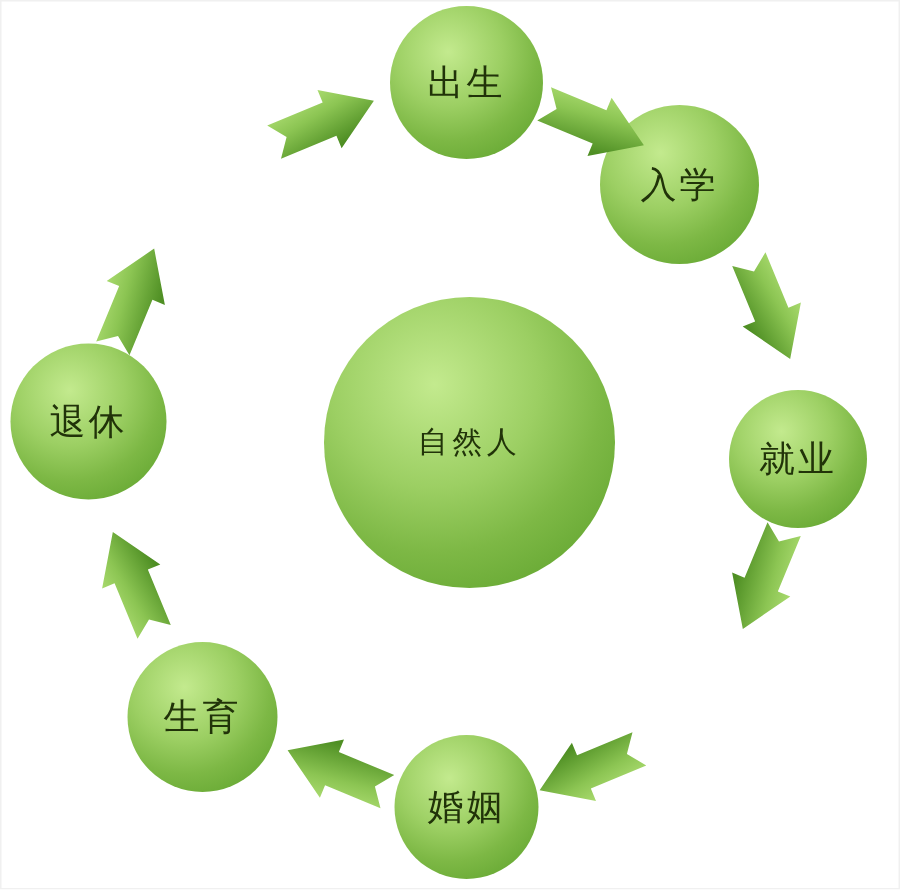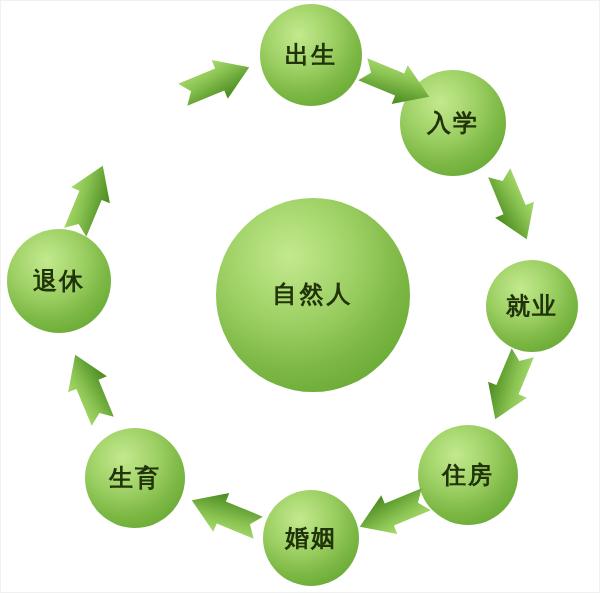--- a/index.html
+++ b/index.html
@@ -22,29 +22,29 @@
     transform: translate(-50%, -50%);
     border-radius: 50%;
     background: radial-gradient(circle at 38% 30%,
       #c3ea8e 0%, #9ccf63 38%, #7db845 62%, #66a833 85%, #5c9c2c 100%);
     display: flex;
     align-items: center;
     justify-content: center;
     text-align: center;
   }
   .node .label {
-    font-weight: bold;
+    font-weight: normal;
     color: #213309;
     font-size: 24px;
     letter-spacing: 2px;
     font-family: "Liberation Serif", "DejaVu Serif", serif;
     white-space: nowrap;
   }
   .node.center .label {
-    font-size: 24px;
+    font-size: 20px;
     line-height: 1.4;
     letter-spacing: 3px;
     white-space: normal;
   }
   .arrow {
     position: absolute;
     width: 76px;
     height: 44px;
   }
 </style>
@@ -71,23 +71,20 @@
 
   <div class="node" style="left:310px; top:54px;  width:102px; height:102px;">
     <span class="label">出生</span>
   </div>
   <div class="node" style="left:452px; top:122px; width:106px; height:106px;">
     <span class="label">入学</span>
   </div>
   <div class="node" style="left:531px; top:305px; width:92px;  height:92px;">
     <span class="label">就业</span>
   </div>
-  <div class="node" style="left:467px; top:474px; width:100px; height:100px;">
-    <span class="label">住房</span>
-  </div>
   <div class="node" style="left:134px; top:477px; width:100px; height:100px;">
     <span class="label">生育</span>
   </div>
   <div class="node" style="left:310px; top:537px; width:96px;  height:96px;">
     <span class="label">婚姻</span>
   </div>
   <div class="node" style="left:58px;  top:280px; width:104px; height:104px;justify-content:center;">
     <span class="label">退休</span>
   </div>
 

